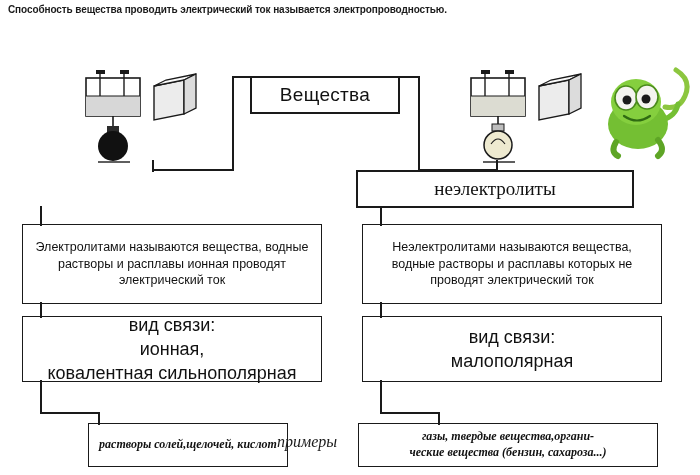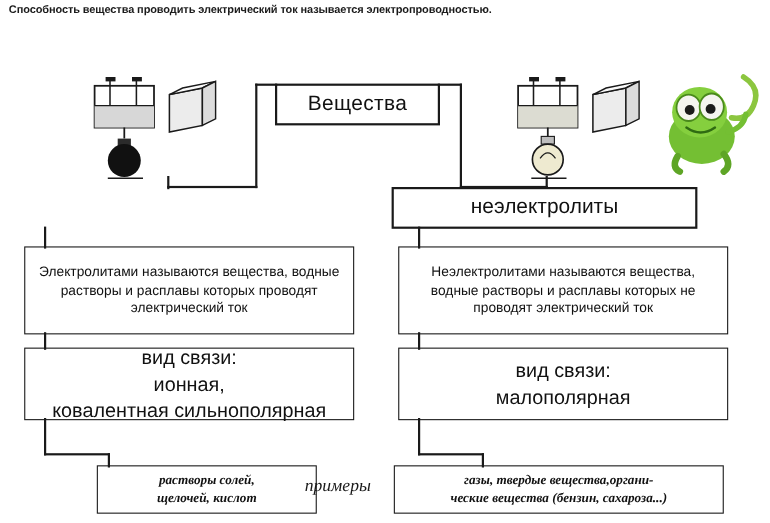--- a/index.html
+++ b/index.html
@@ -156,41 +156,41 @@
   <div class="line hline" style="left:152px; top:169px; width:82px;"></div>
   <div class="line vline" style="left:152px; top:160px; height:12px;"></div>
 
   <div class="line hline" style="left:398px; top:76px; width:22px;"></div>
   <div class="line vline" style="left:418px; top:76px; height:95px;"></div>
   <div class="line hline" style="left:418px; top:169px; width:80px;"></div>
   <div class="line vline" style="left:496px; top:160px; height:12px;"></div>
 
 
   <div class="box thin desc-box" style="left:22px; top:224px; width:300px; height:80px;">
-    <span>Электролитами называются вещества, водные растворы и расплавы которых проводят электрический ток</span>
+    <span>Электролитами называются вещества, водные растворы и расплавы ионная проводят электрический ток</span>
   </div>
 
   <div class="box thin bond-box" style="left:22px; top:316px; width:300px; height:66px; flex-direction:column;">
     <span>вид связи:</span>
     <span>ионная,</span>
     <span>ковалентная сильнополярная</span>
   </div>
 
-  <div class="box thin ex-box" style="left:88px; top:423px; width:200px; height:44px; flex-direction:column;">
+  <div class="box thin ex-box" style="left:88px; top:423px; width:200px; height:44px; ">
     <span>растворы солей,</span>
     <span>щелочей, кислот</span>
   </div>
 
   <div class="line vline" style="left:40px; top:206px; height:20px;"></div>
   <div class="line vline" style="left:40px; top:302px; height:16px;"></div>
   <div class="line vline" style="left:40px; top:380px; height:34px;"></div>
   <div class="line hline" style="left:40px; top:412px; width:60px;"></div>
   <div class="line vline" style="left:98px; top:412px; height:13px;"></div>
 
-  <div class="box cat-box" style="left:356px; top:170px; width:278px; height:38px;">
+  <div class="box cat-box" style="left:356px; top:170px; width:278px; height:38px;font-family:Liberation Serif, serif;">
     <span>неэлектролиты</span>
   </div>
 
   <div class="box thin desc-box" style="left:362px; top:224px; width:300px; height:80px;">
     <span>Неэлектролитами называются вещества, водные растворы и расплавы которых не проводят электрический ток</span>
   </div>
 
   <div class="box thin bond-box" style="left:362px; top:316px; width:300px; height:66px; flex-direction:column;">
     <span>вид связи:</span>
     <span>малополярная</span>

